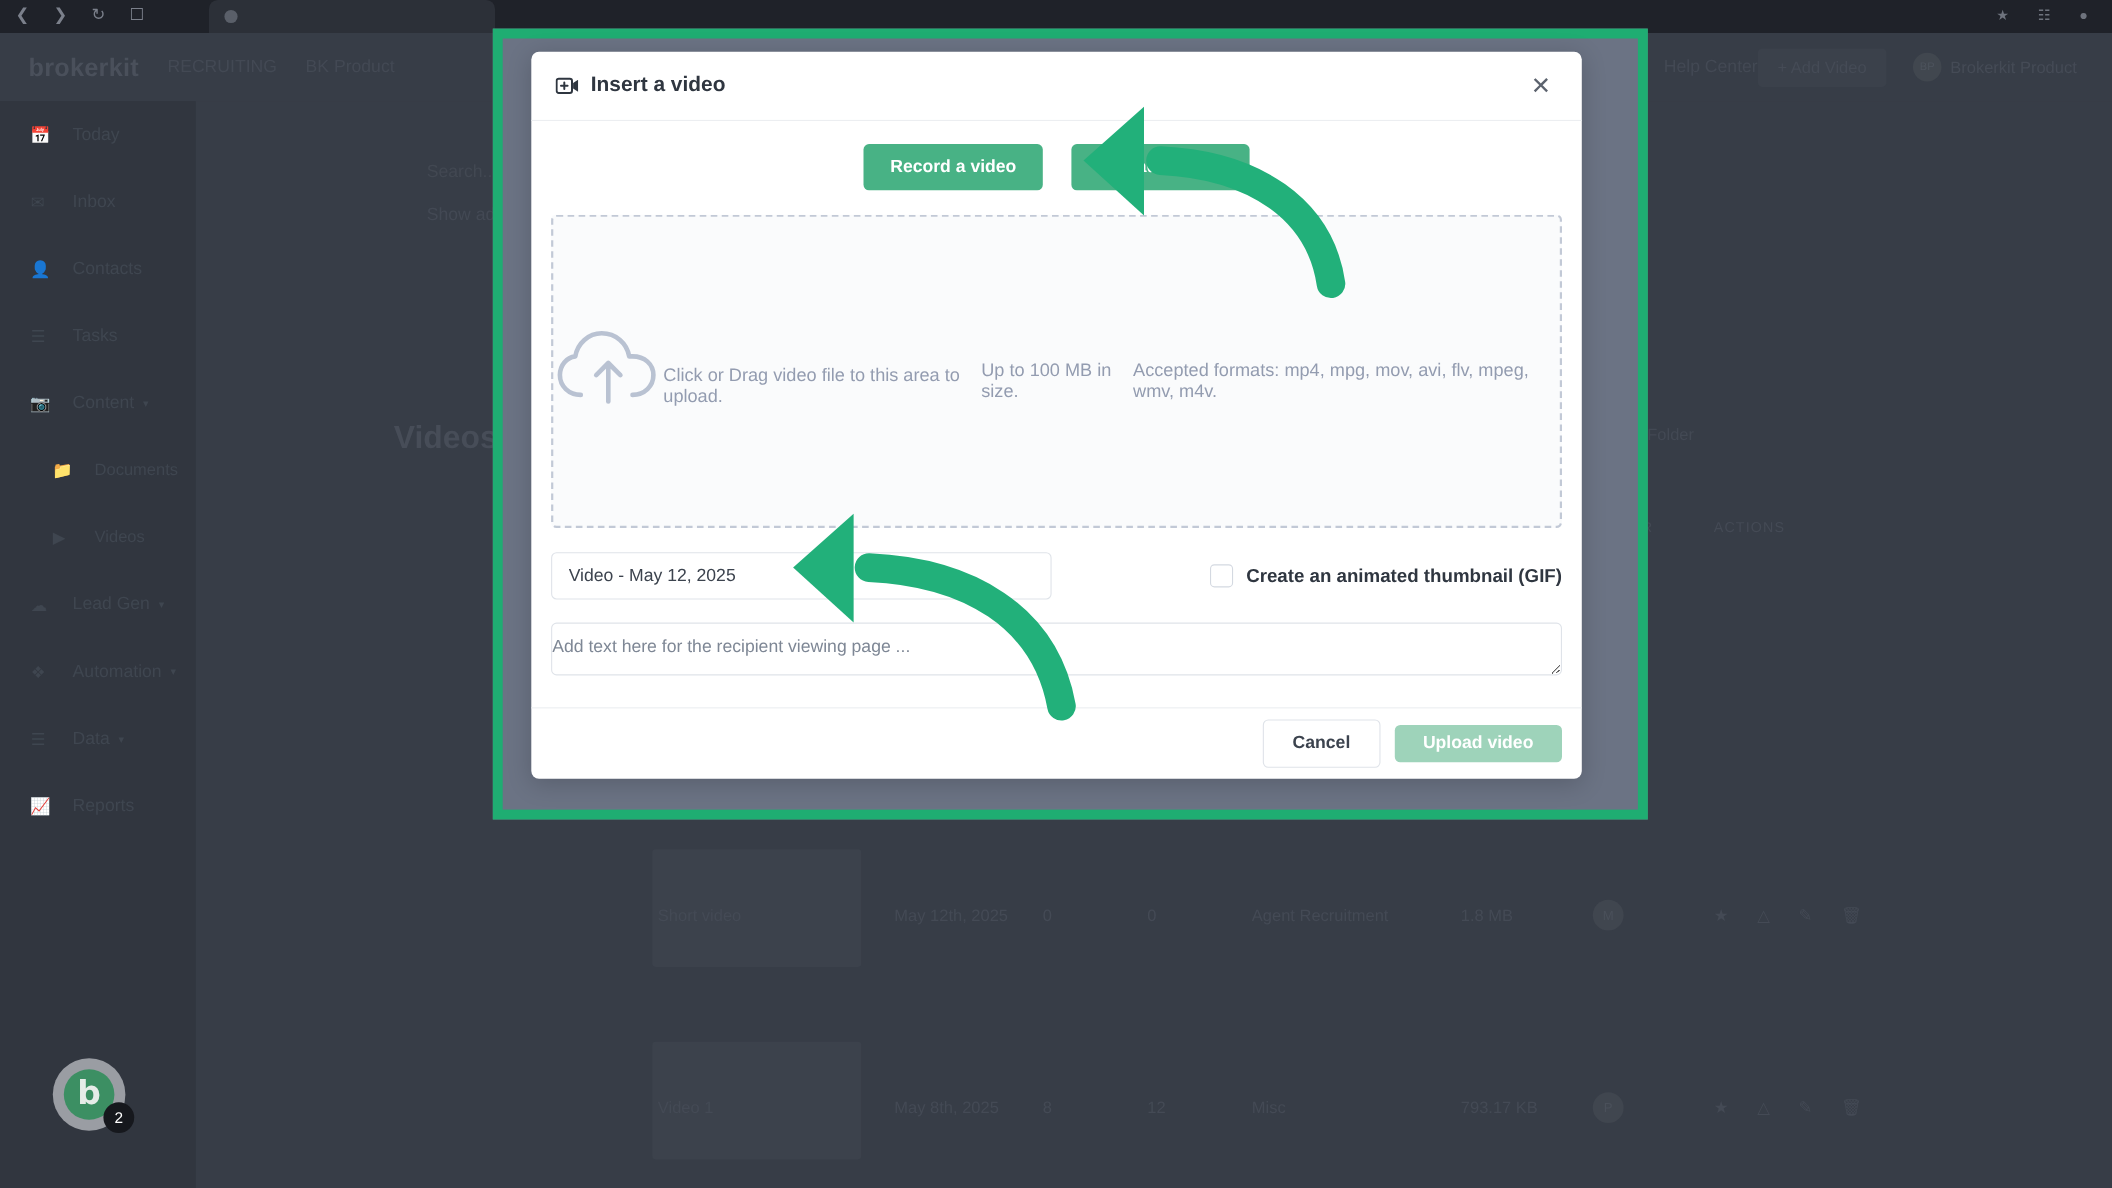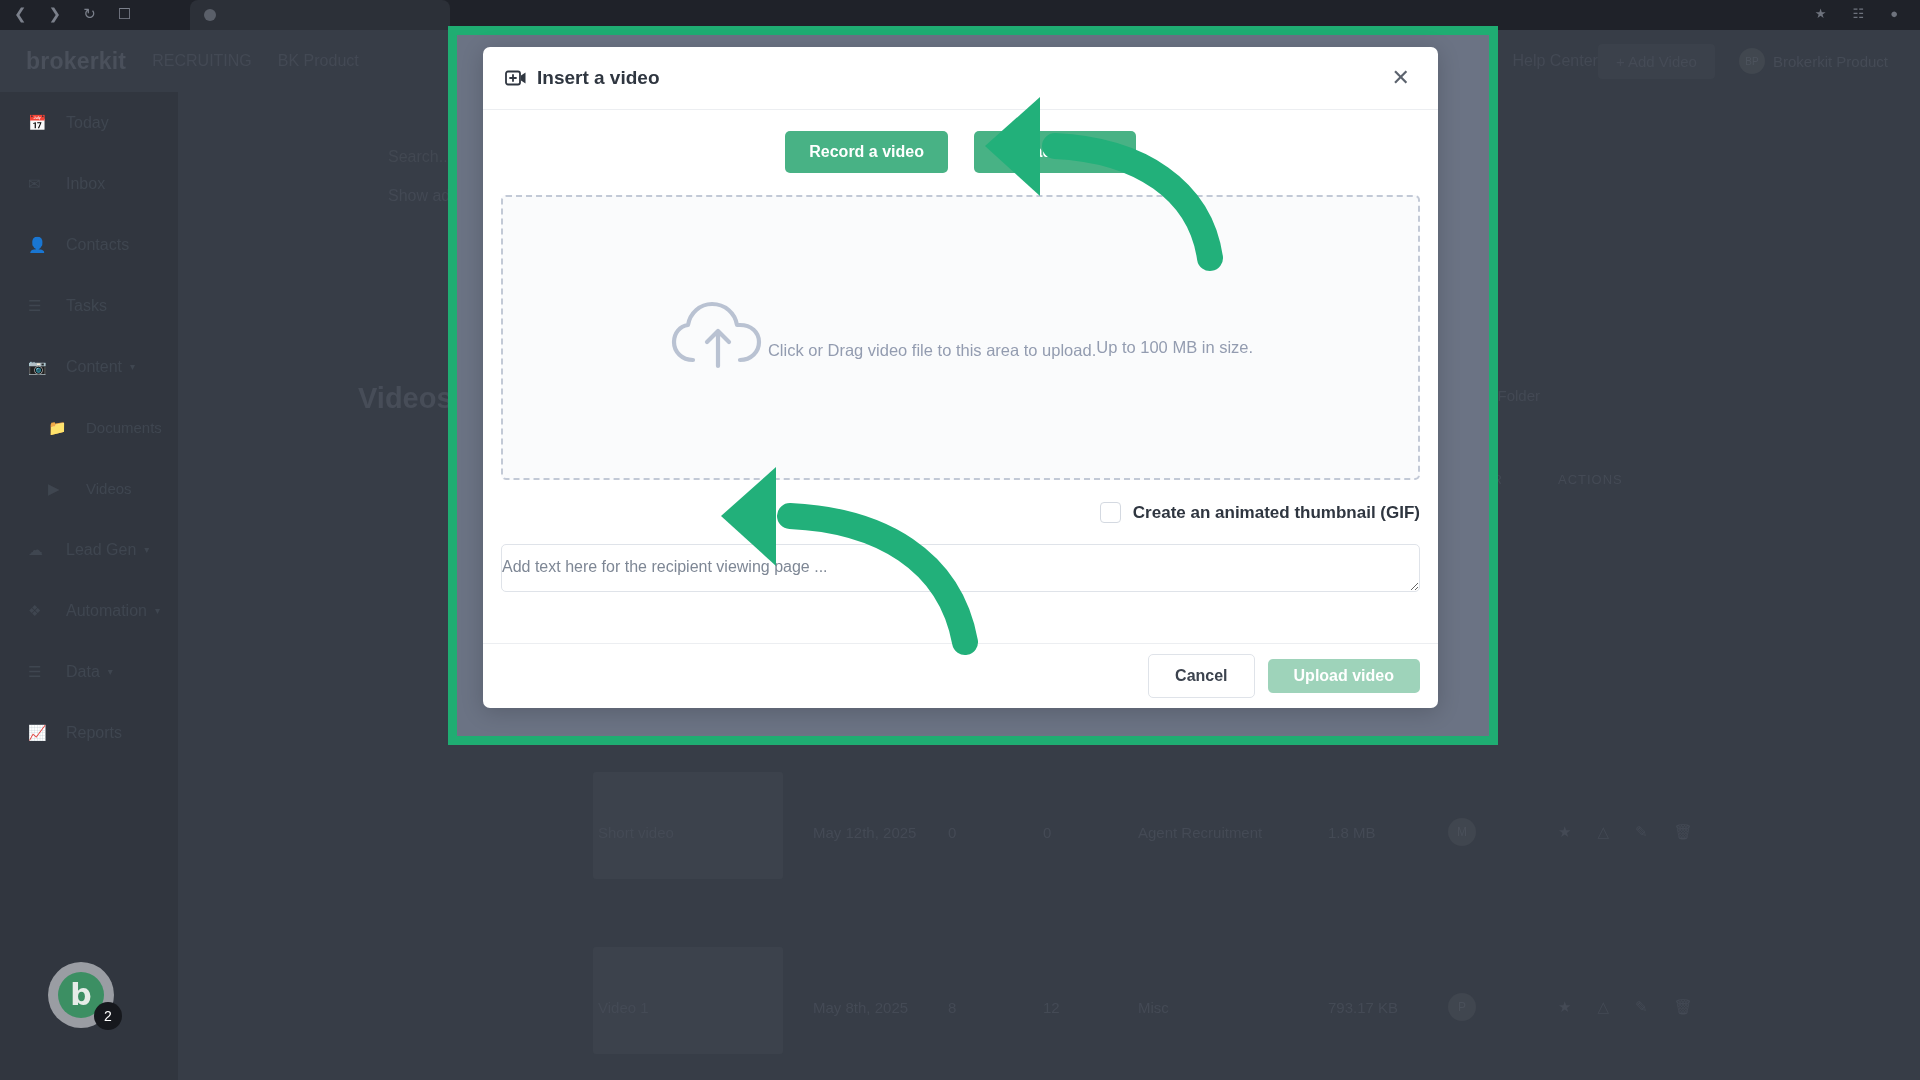--- a/index.html
+++ b/index.html
@@ -362,23 +362,25 @@
 
       <div class="dropzone">
         <span>
           <svg width="100" height="76" viewBox="0 0 100 76">
             <path d="M25 62c-11 0-19-8-19-18 0-9 6-16 14-17 2-12 12-21 24-21 13 0 23 9 25 21 1 0 2 0 3 0 11 0 19 7 19 17 0 10-8 18-19 18" fill="none" stroke="#b9c2d2" stroke-width="4.2" stroke-linecap="round" stroke-linejoin="round"></path>
             <path d="M50 68V33M50 33l-11 11M50 33l11 11" fill="none" stroke="#b9c2d2" stroke-width="4.2" stroke-linecap="round" stroke-linejoin="round"></path>
           </svg>
         </span>
         <div class="dz-text first">Click or Drag video file to this area to upload.</div>
         <div class="dz-text">Up to 100 MB in size.</div>
+        <div class="dz-text">Accepted formats: mp4, mpg, mov, avi, flv, mpeg, wmv, m4v.</div>
       </div>
 
       <div class="field-row">
+        <input class="title-input" type="text" value="Video - May 12, 2025" style="">
         <span class="chk-wrap">
           <span class="chk-box"></span>
           <span class="chk-label">Create an animated thumbnail (GIF)</span>
         </span>
       </div>
 
       <textarea class="desc-area" placeholder="Add text here for the recipient viewing page ..." style=""></textarea>
     </div>
 
     <div class="modal-foot">

